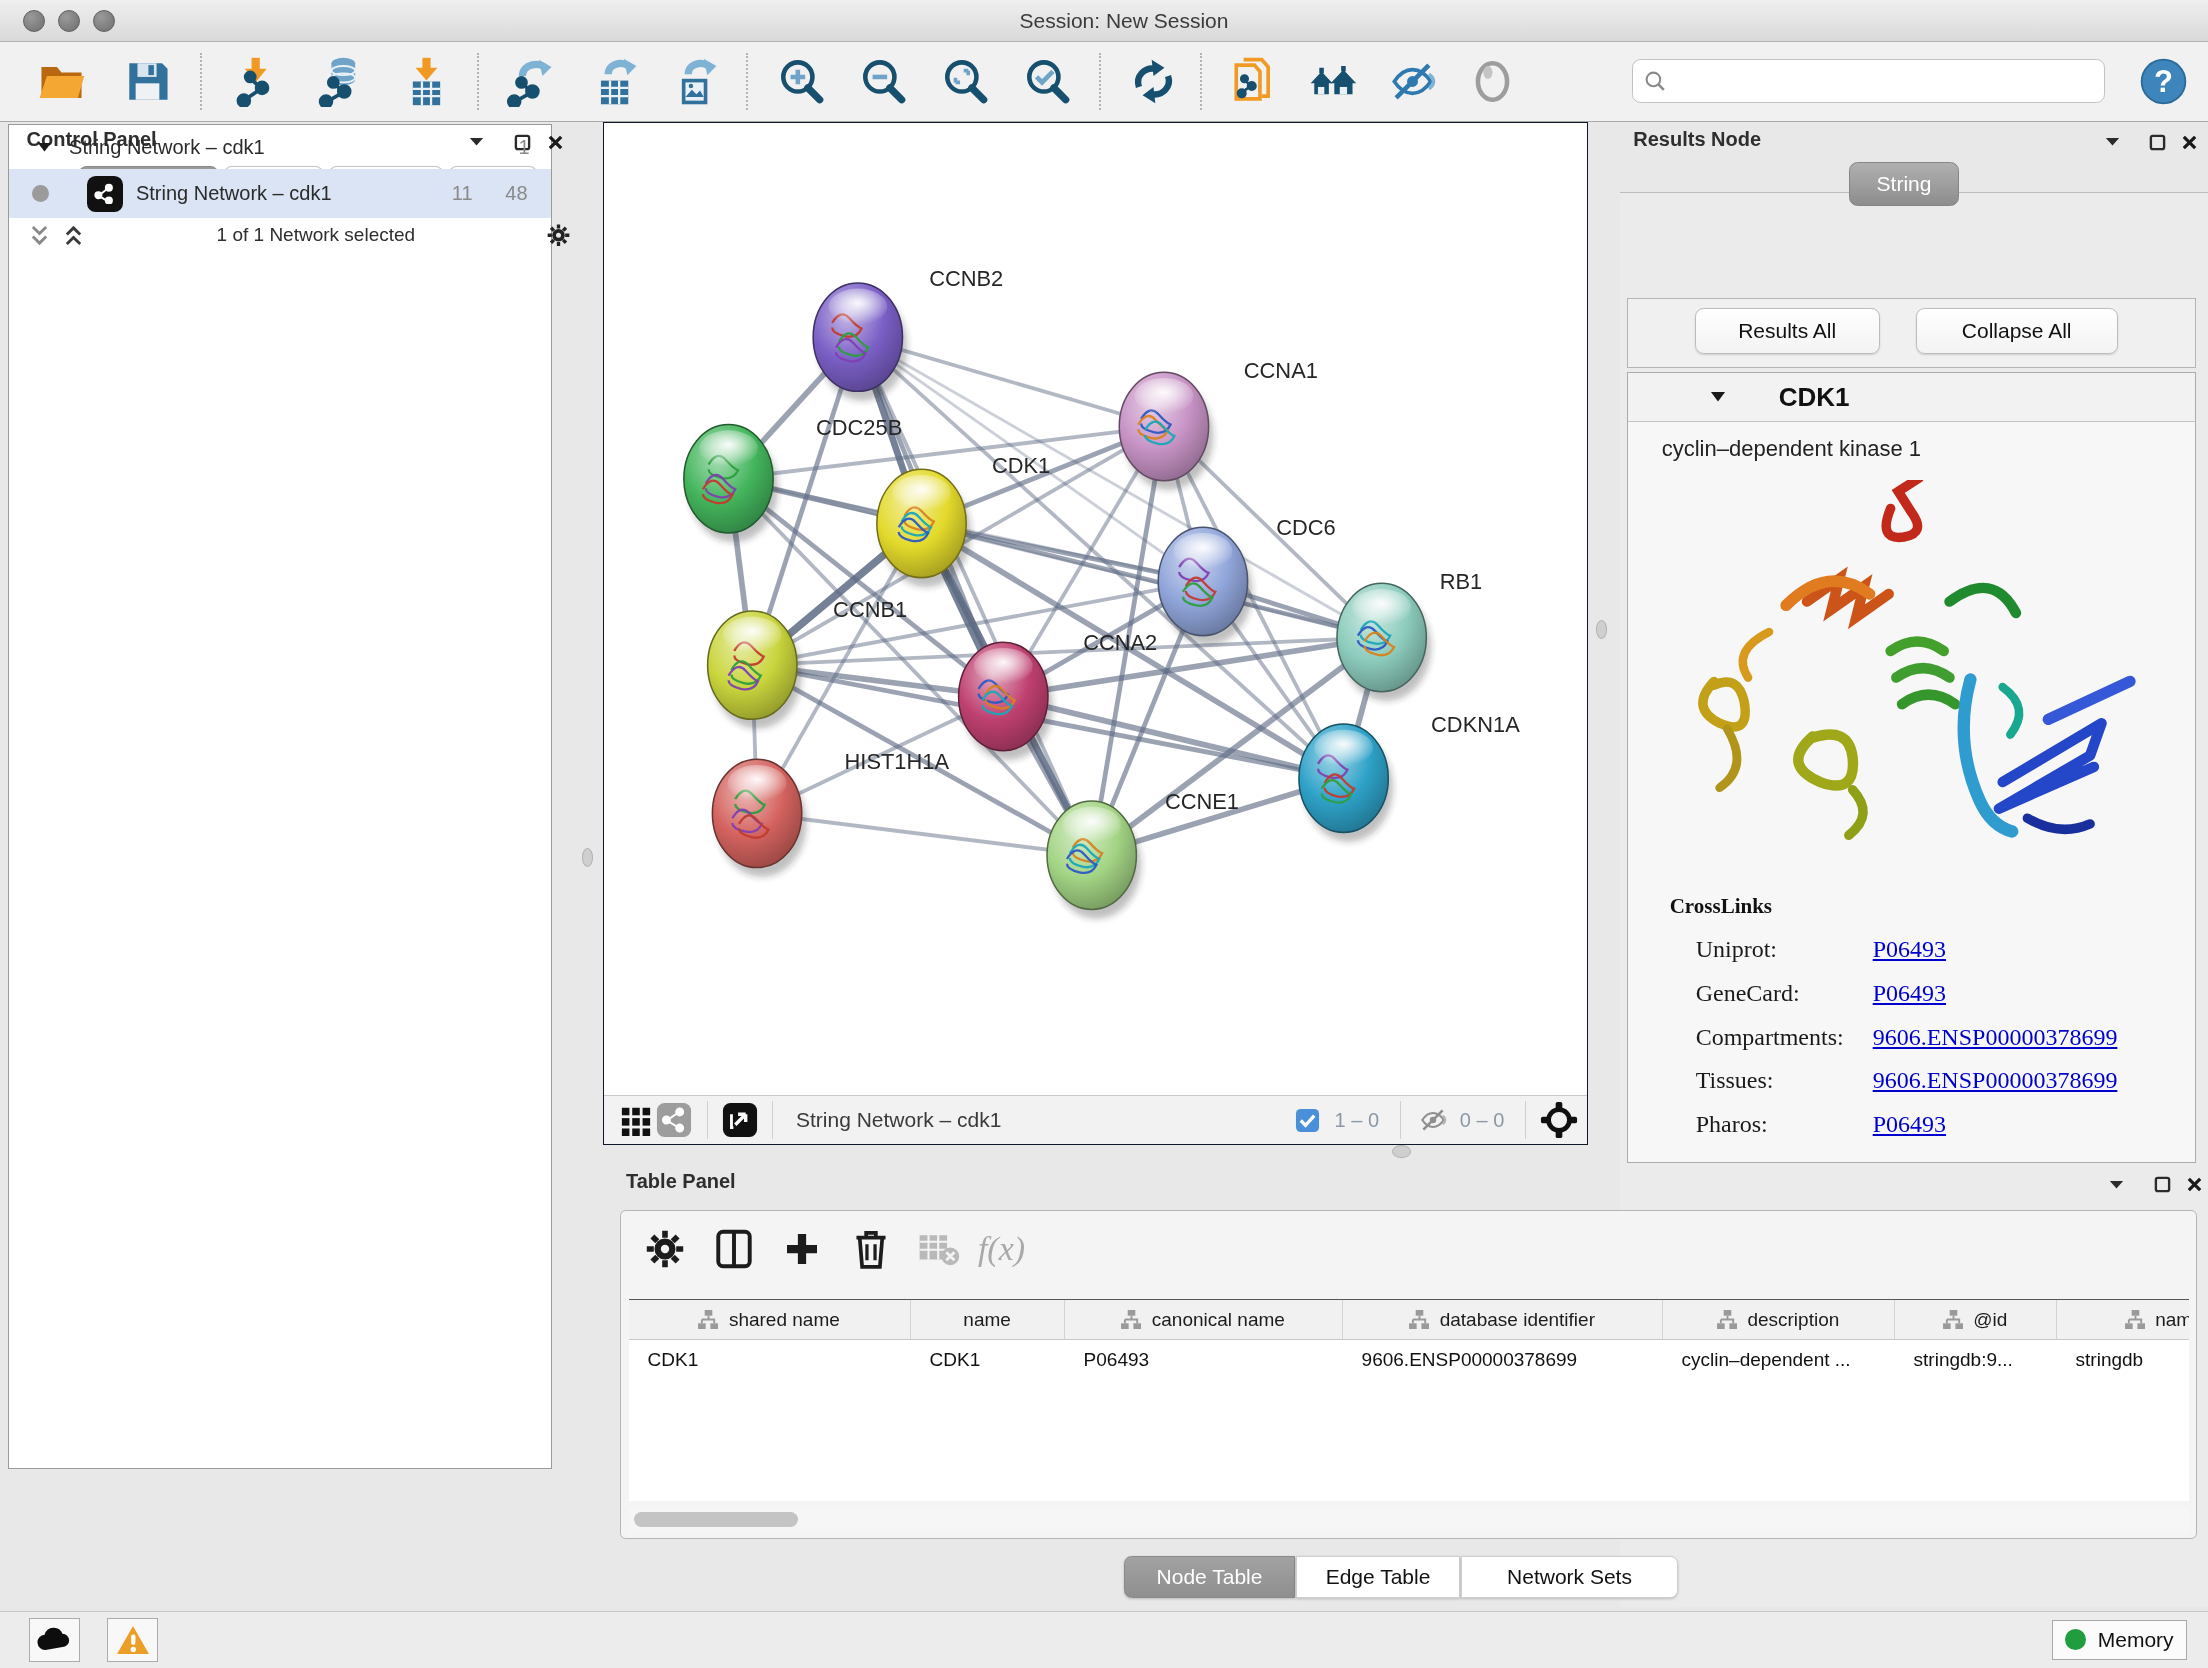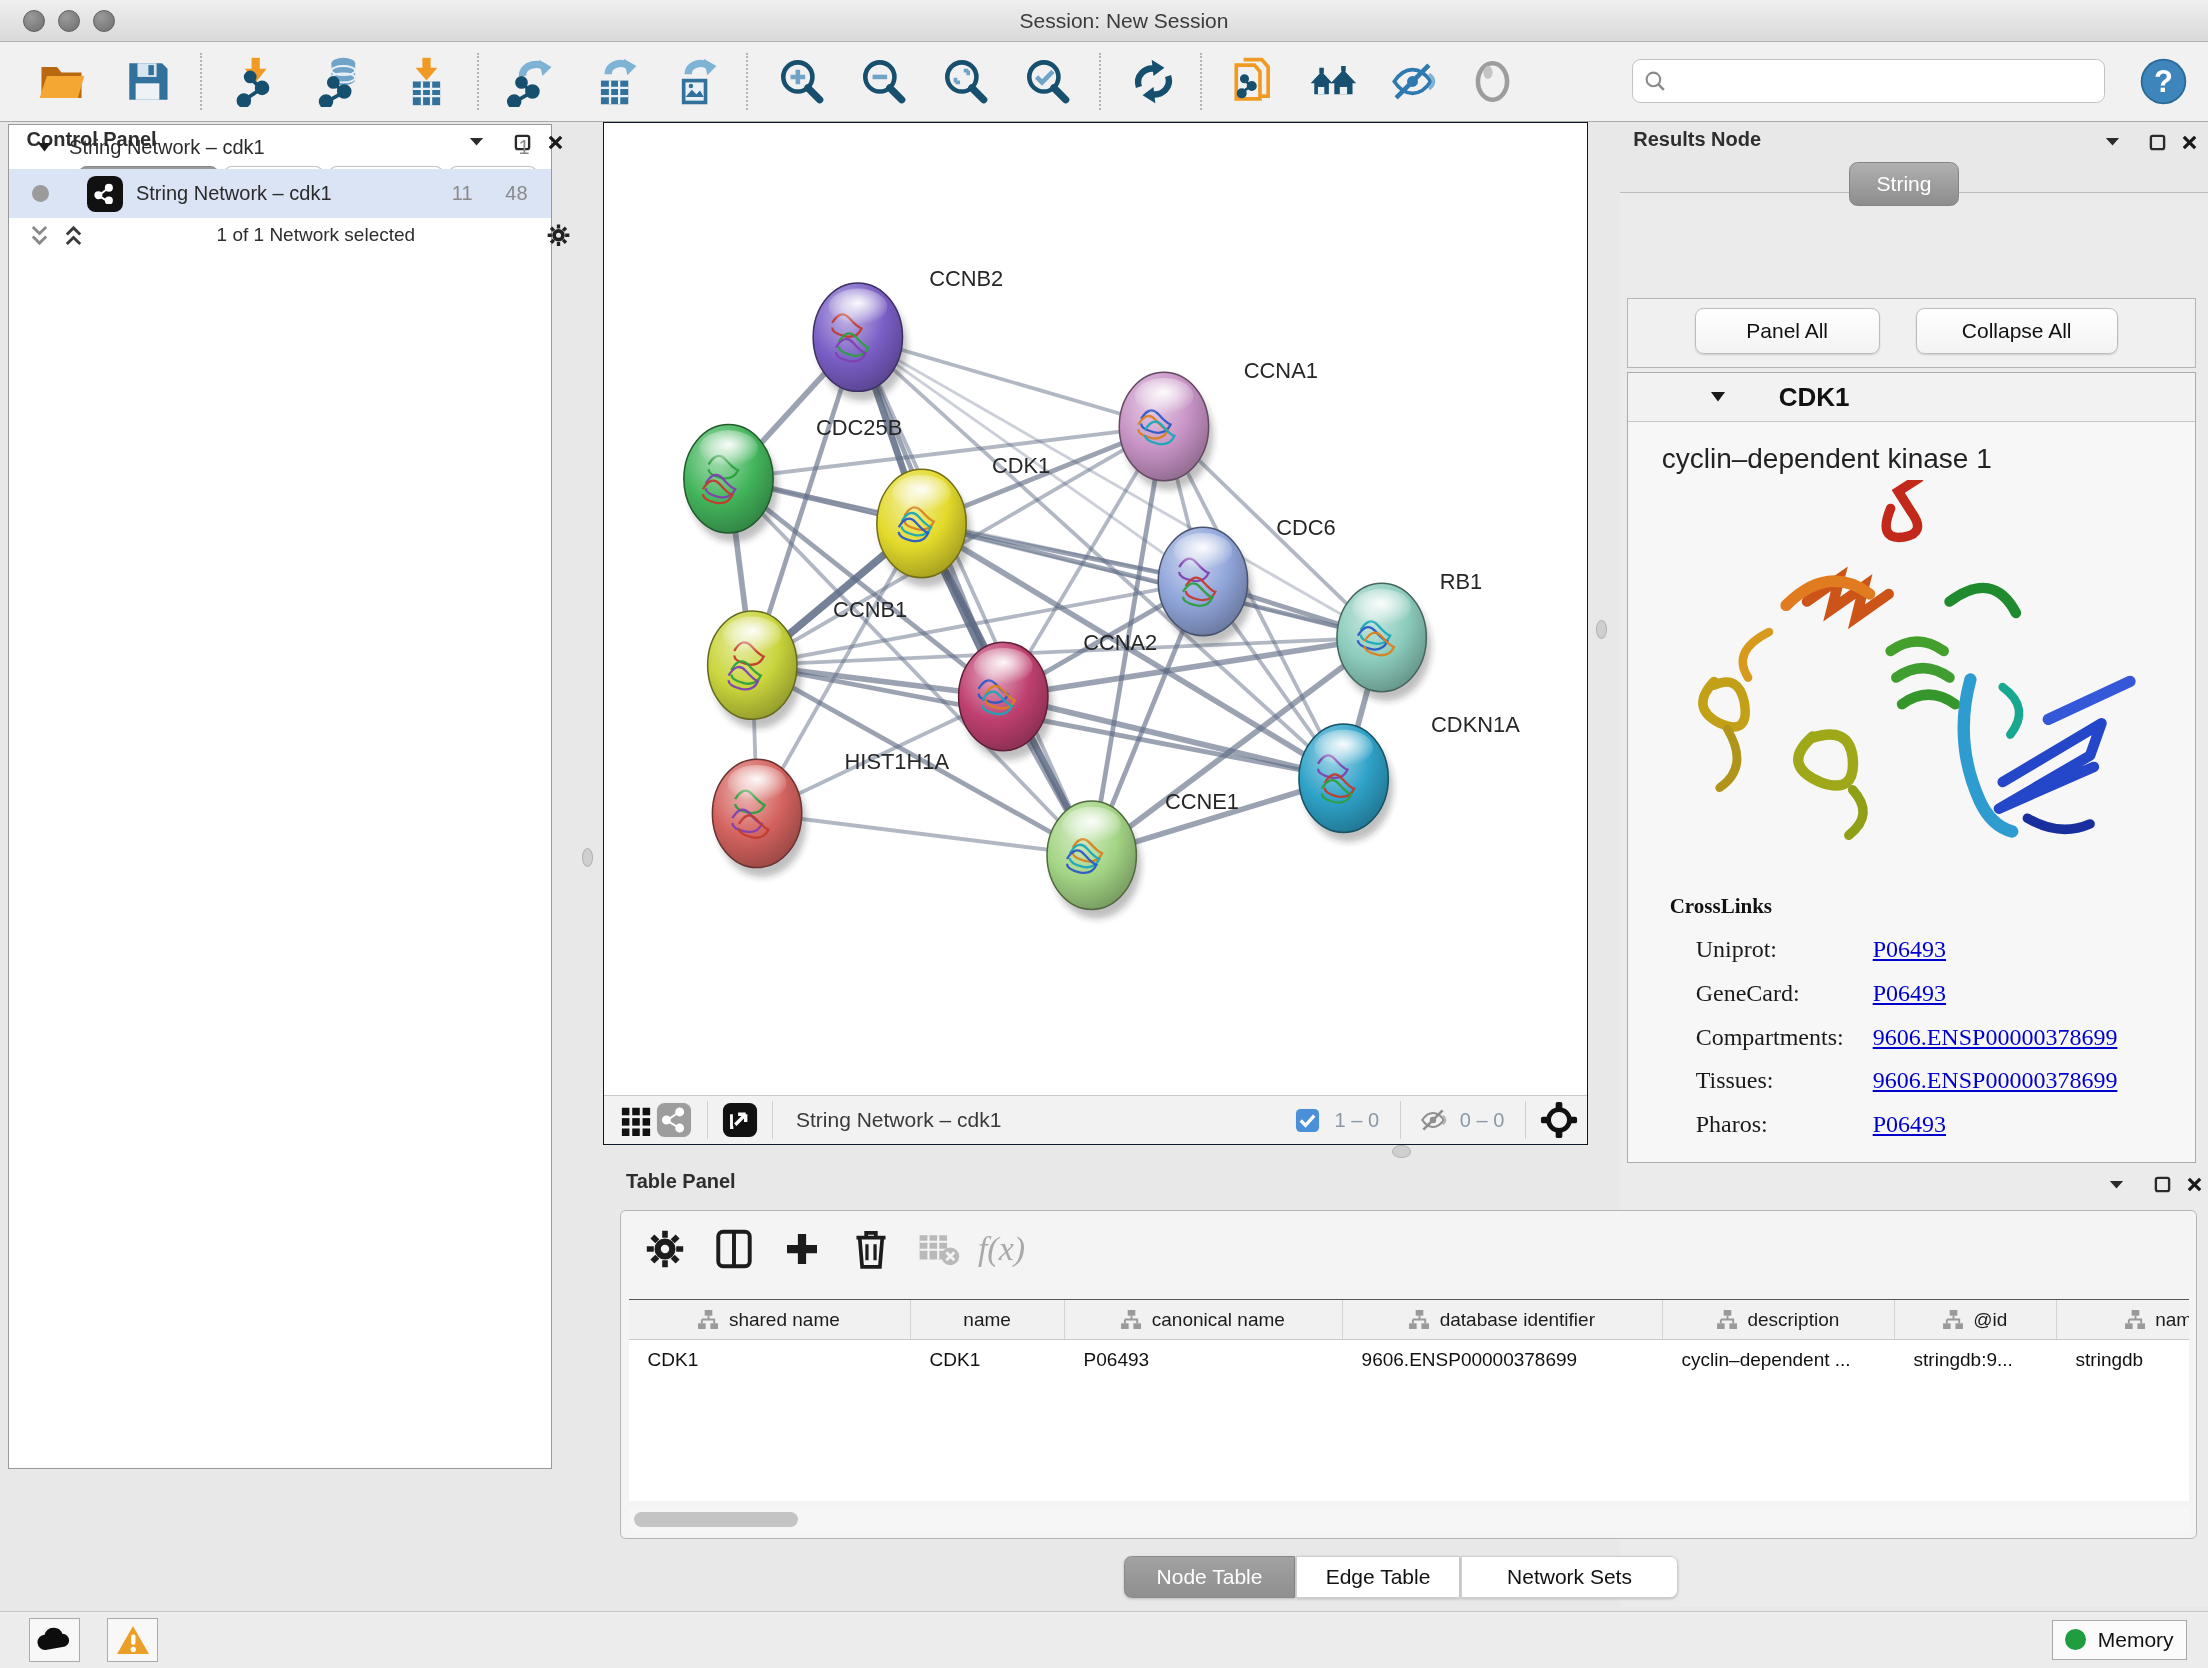--- a/index.html
+++ b/index.html
@@ -90,21 +90,21 @@
     background:#f0f0f0; border:1.9px solid #b5b5b5; }
   .rp-btn { position:absolute; top:8.6px; height:46px; background:linear-gradient(#ffffff,#f3f3f3);
     border:1px solid #bcbcbc; border-radius:8.6px; font-size:21px; color:#111;
     display:flex; align-items:center; justify-content:center;
     box-shadow:0 1px 1.9px rgba(0,0,0,.15); font-family:"Liberation Sans",sans-serif; }
   #rp-box2 { position:absolute; left:6.7px; top:179px; width:569px; height:791px;
     background:#f7f7f7; border:1.9px solid #ababab; }
   #rp-entry-header { height:49px; border-bottom:1px solid #c6c6c6; background:#f2f2f2;
     display:flex; align-items:center; }
   #rp-gene { font-size:26px; font-weight:bold; color:#111; margin-left:53px; }
-  #rp-desc { font-size:28px; color:#222; margin:21px 0 0 34px; }
+  #rp-desc { font-size:22px; color:#222; margin:14px 0 0 34px; }
   #rp-protein { position:absolute; left:36px; top:107px; }
   #rp-crosslinks { position:absolute; left:42px; top:521px;
     font-family:Liberation Serif, serif; font-weight:bold; font-size:21px; color:#111; }
   .cl-row { position:absolute; left:68px; width:476px; font-family:"Liberation Serif", serif;
     font-size:24px; color:#1a1a1a; }
   .cl-row a { position:absolute; left:177px; color:#0000cc; text-decoration:underline; }
 
   
   #table-panel { left:603px; top:1149px; width:1605px; height:458px; }
   #tp-box { position:absolute; left:17px; top:61px; width:1577px; height:329px;
@@ -703,21 +703,21 @@
         <svg width="17" height="17" viewBox="0 0 18 18">
           <path d="M3 3l12 12M15 3L3 15" stroke="#1a1a1a" stroke-width="3.4"></path>
         </svg>
       </span></div>
 
   <div id="string-tab">
       <span>String</span>
     </div>
   <div id="rp-content">
     <div id="rp-box1">
-      <button class="rp-btn" style="left:67px; width:185px">Panel All</button>
+      <button class="rp-btn" style="left:67px; width:185px">Results All</button>
       <button class="rp-btn" style="left:288px; width:202px">Collapse All</button>
     </div>
     <div id="rp-box2">
       <div id="rp-entry-header">
         <svg width="16" height="11.4" viewBox="0 0 17 12" style="margin-left:82px">
             <path d="M1 1l7.5 10L16 1z" fill="#1a1a1a"></path>
           </svg>
         <span id="rp-gene">CDK1</span>
       </div>
       <div id="rp-desc">cyclin–dependent kinase 1</div>

